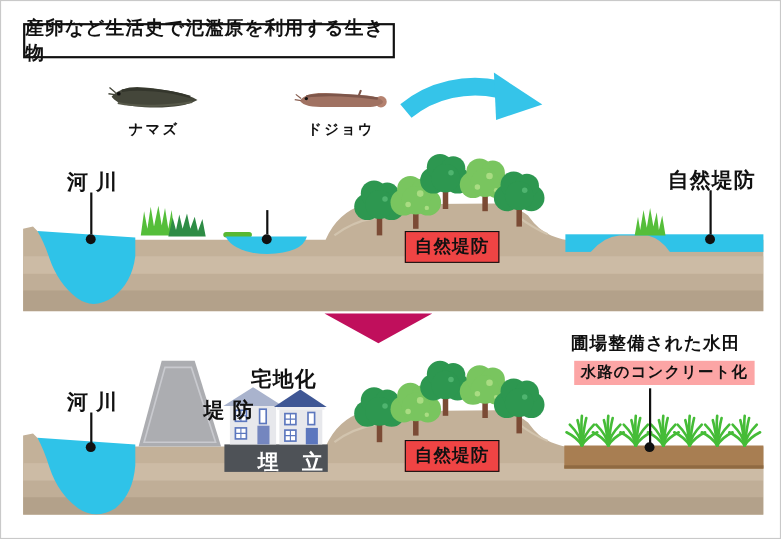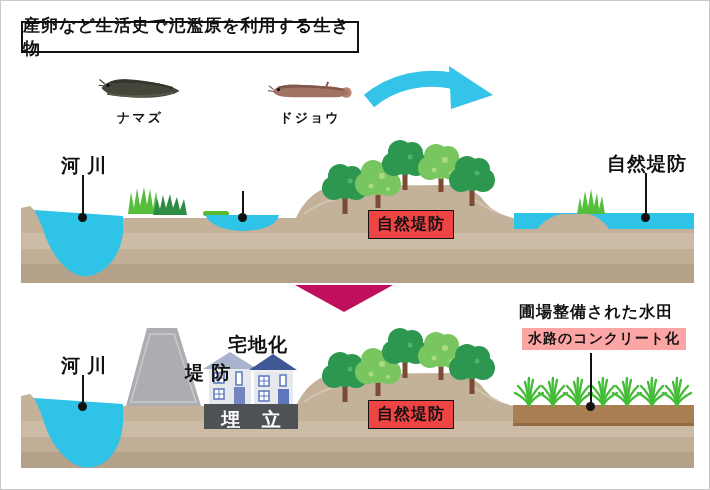--- a/index.html
+++ b/index.html
@@ -218,21 +218,21 @@
   <div class="dot" style="left:640px;top:212px;"></div>
 
   <div class="lbl" style="left:60px;top:352px;">河 川</div>
   <div class="leader" style="left:81px;top:374px;height:28px;"></div>
   <div class="dot" style="left:77px;top:401px;"></div>
 
   <div class="lbl" style="left:140px;top:359px;margin-left:44px;">堤 防</div>
 
   <div class="lbl" style="left:227px;top:331px;">宅地化</div>
 
-  <div class="lbl white-text" style="left:193px;top:406px;width:114px;text-align:center;letter-spacing:8px;text-indent:8px;">埋 立</div>
+  <div class="lbl white-text" style="left:206px;top:406px;width:114px;text-align:center;letter-spacing:8px;text-indent:8px;">埋 立</div>
 
   <div class="lbl big boxed" style="left:367px;top:399px;">自然堤防</div>
 
   <div class="lbl big" style="left:518px;top:301px;">圃場整備された水田</div>
   <div class="lbl gray-bg" style="left:521px;top:327px;">水路のコンクリート化</div>
   <div class="leader" style="left:589px;top:352px;height:50px;"></div>
   <div class="dot" style="left:585px;top:401px;"></div>
 
 </div>
 

